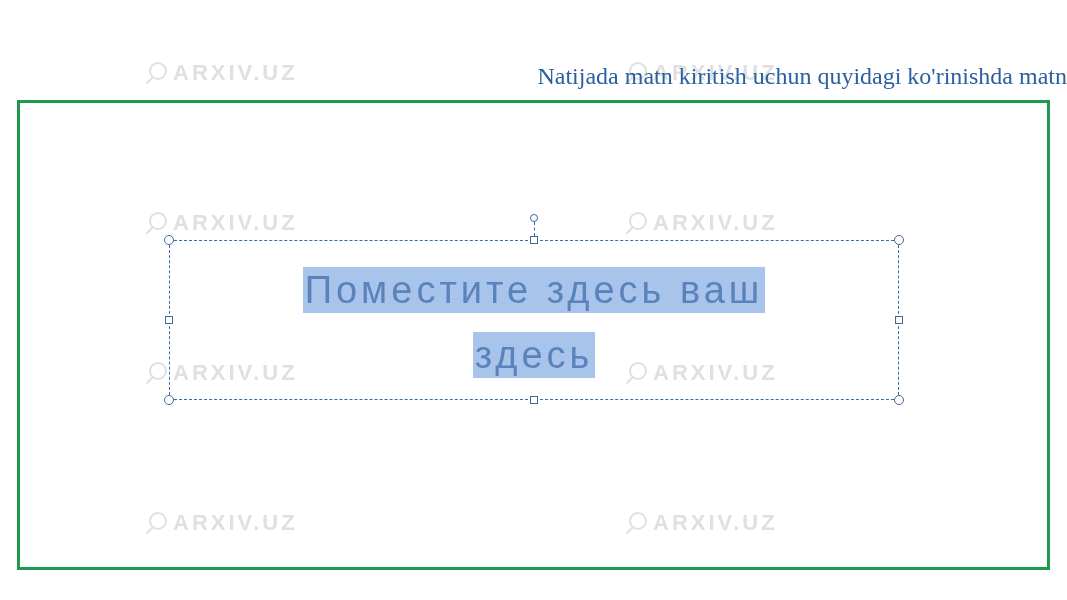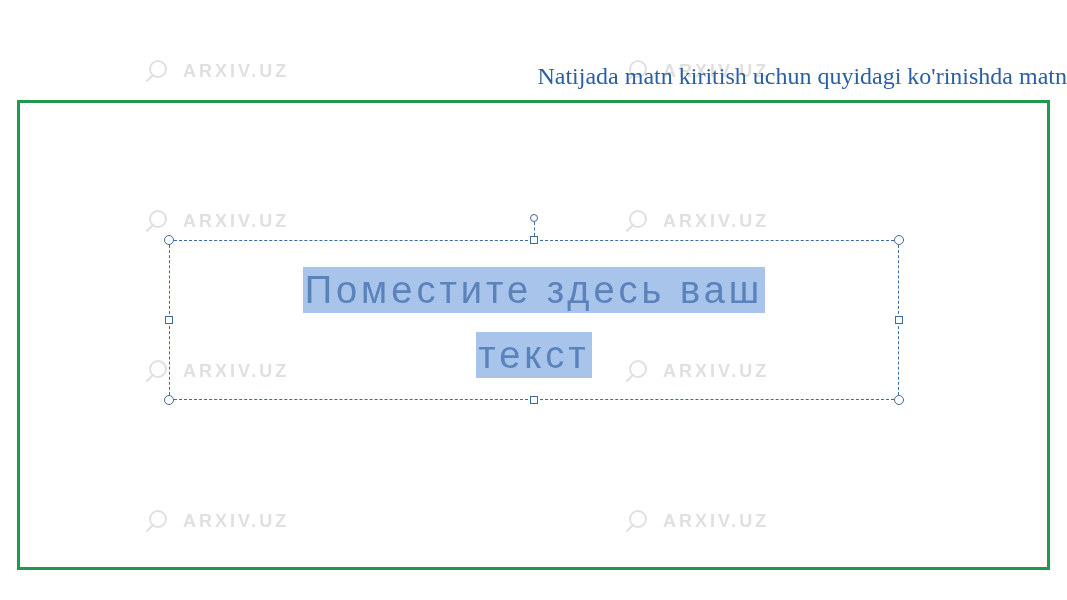--- a/index.html
+++ b/index.html
@@ -10,24 +10,24 @@
     font-family: Georgia, 'Times New Roman', serif;
     position: relative;
     overflow: hidden;
   }
   .watermark {
     position: absolute;
     color: #e0e0e0;
     font-family: Arial, sans-serif;
     font-weight: 600;
     letter-spacing: 3px;
-    font-size: 18px;
+    font-size: 22px;
     display: flex;
     align-items: center;
-    gap: 16px;
+    gap: 6px;
     pointer-events: none;
     user-select: none;
   }
   .watermark .mag {
     width: 22px;
     height: 22px;
     position: relative;
   }
   .watermark .mag::before {
     content: "";
@@ -199,15 +199,15 @@
   <div class="sel-handle tr"></div>
   <div class="sel-handle bl"></div>
   <div class="sel-handle br"></div>
   <div class="sel-handle mid t"></div>
   <div class="sel-handle mid b"></div>
   <div class="sel-handle mid l"></div>
   <div class="sel-handle mid r"></div>
 
   <div class="placeholder-text">
     <span class="hl">Поместите здесь ваш</span><br>
-    <span class="hl">текст</span>
+    <span class="hl">здесь</span>
   </div>
 </div>
 
 </body></html>

